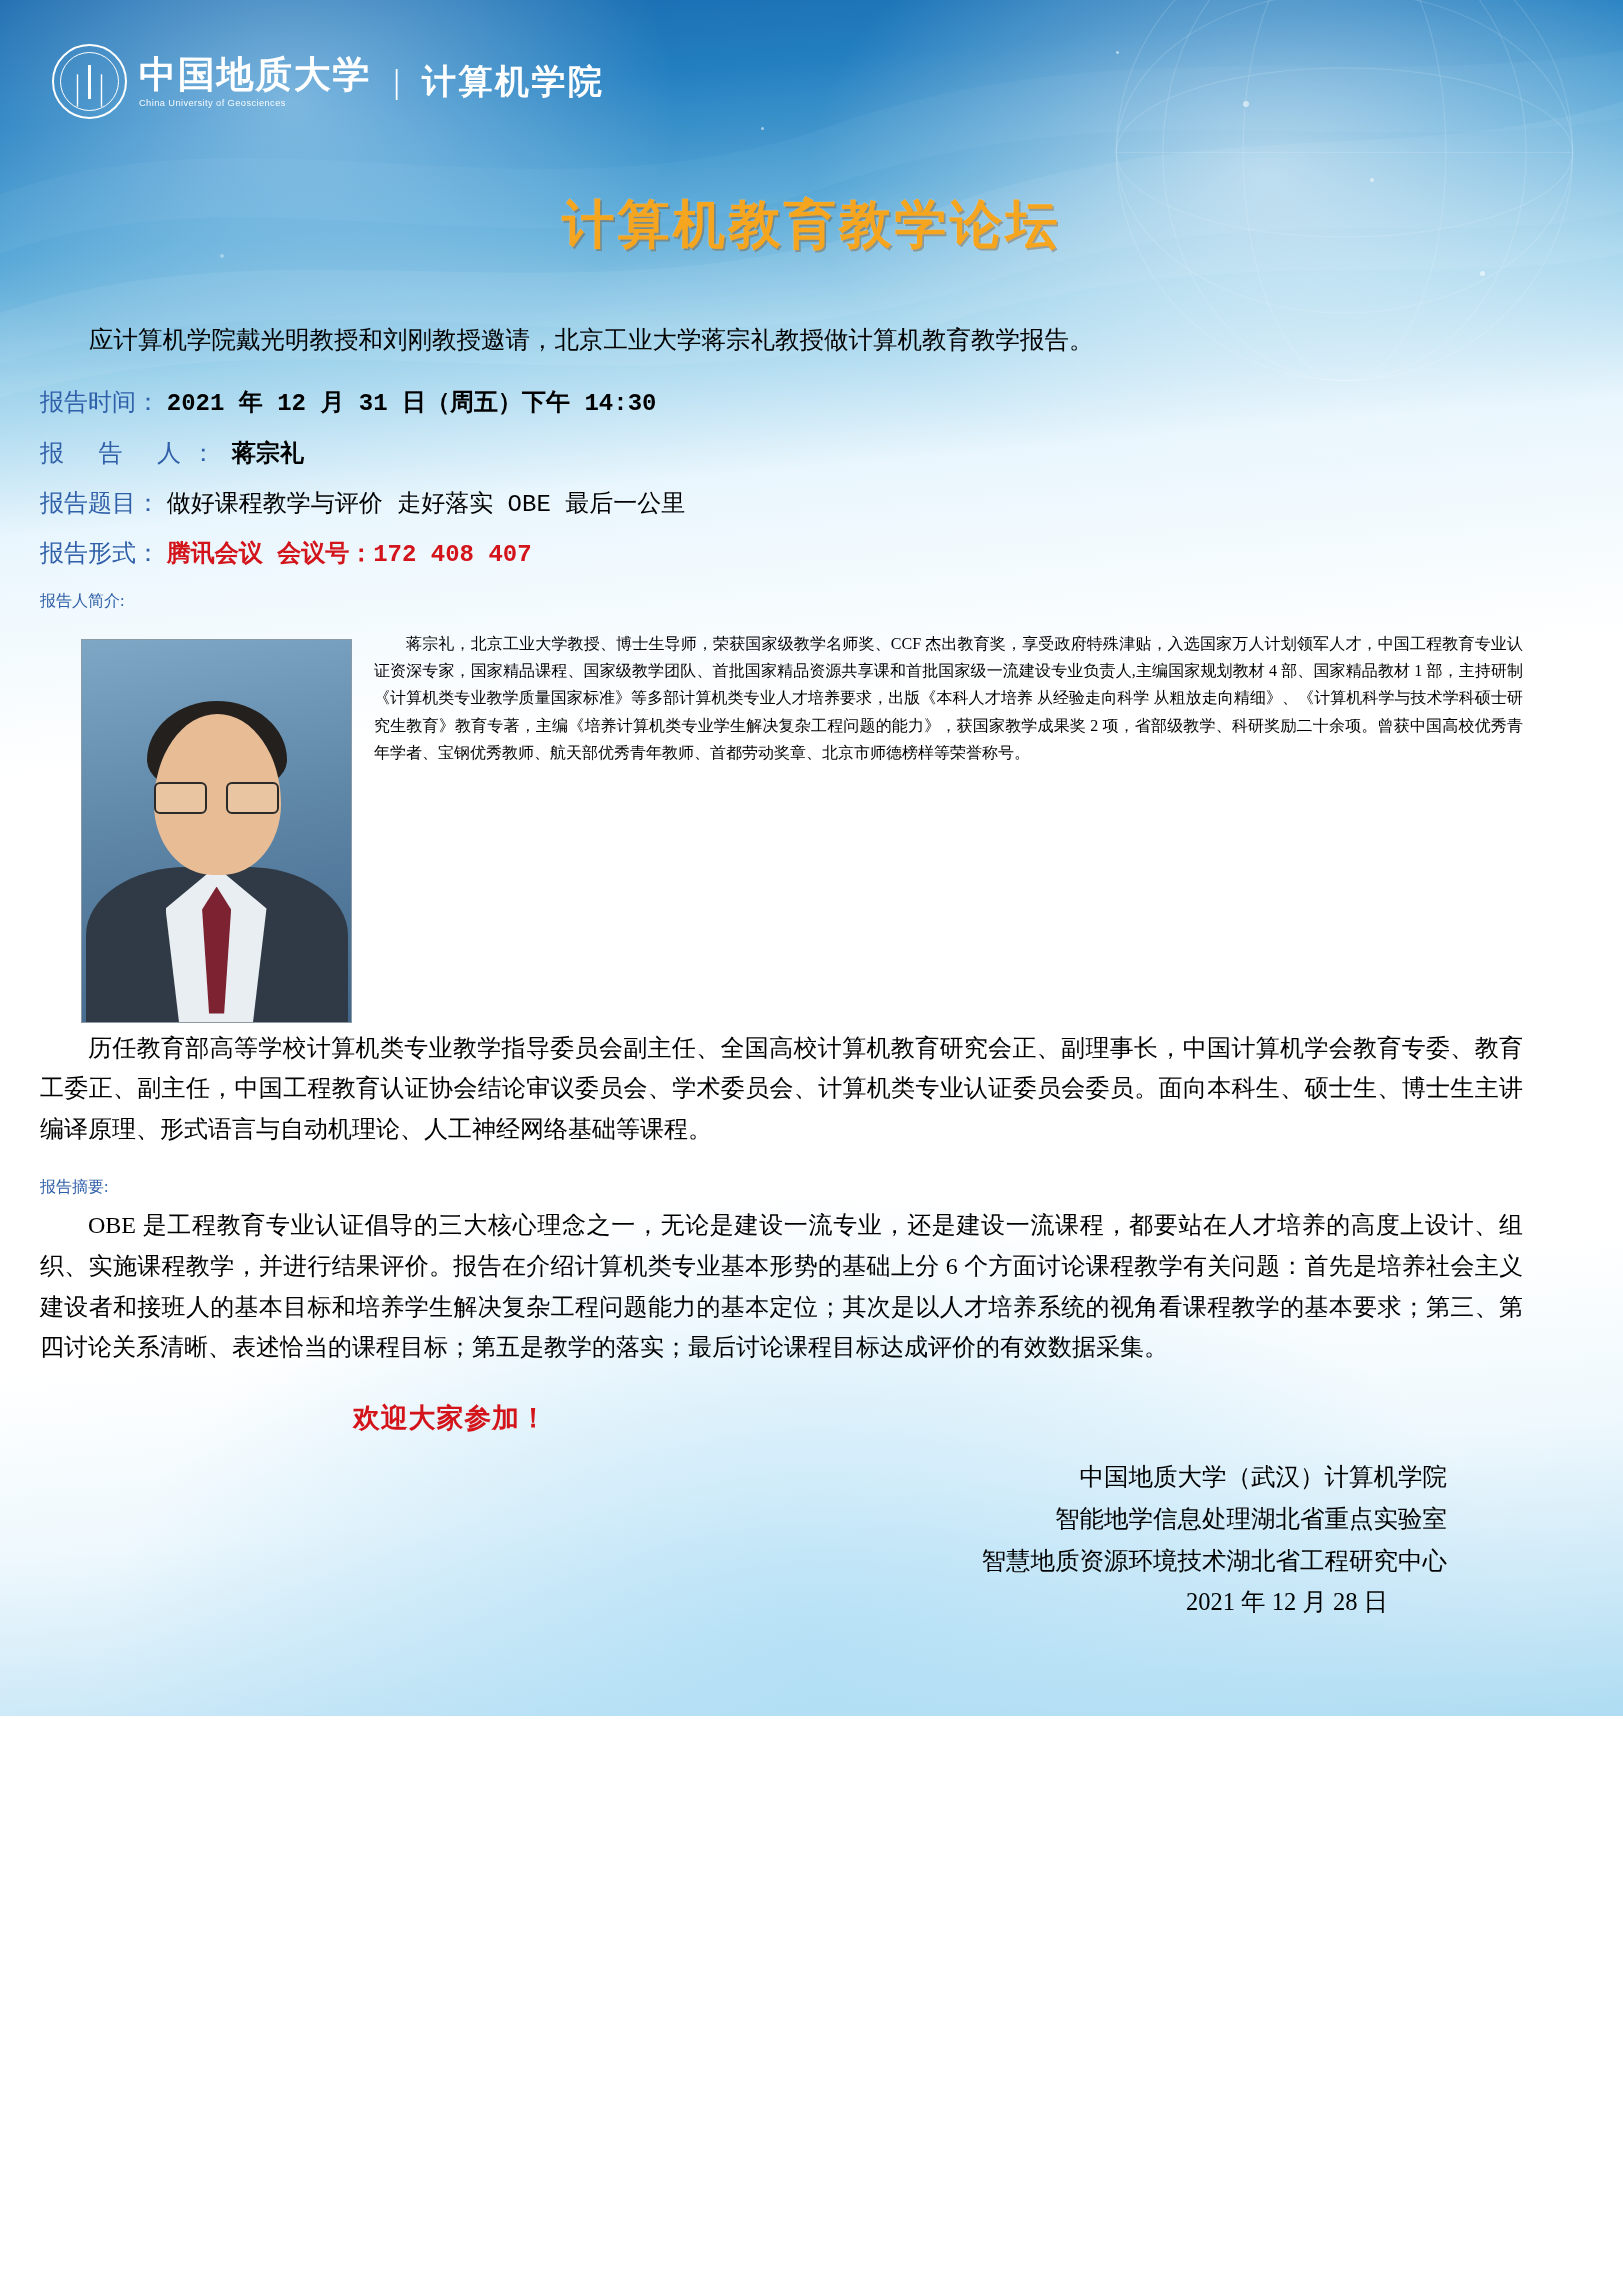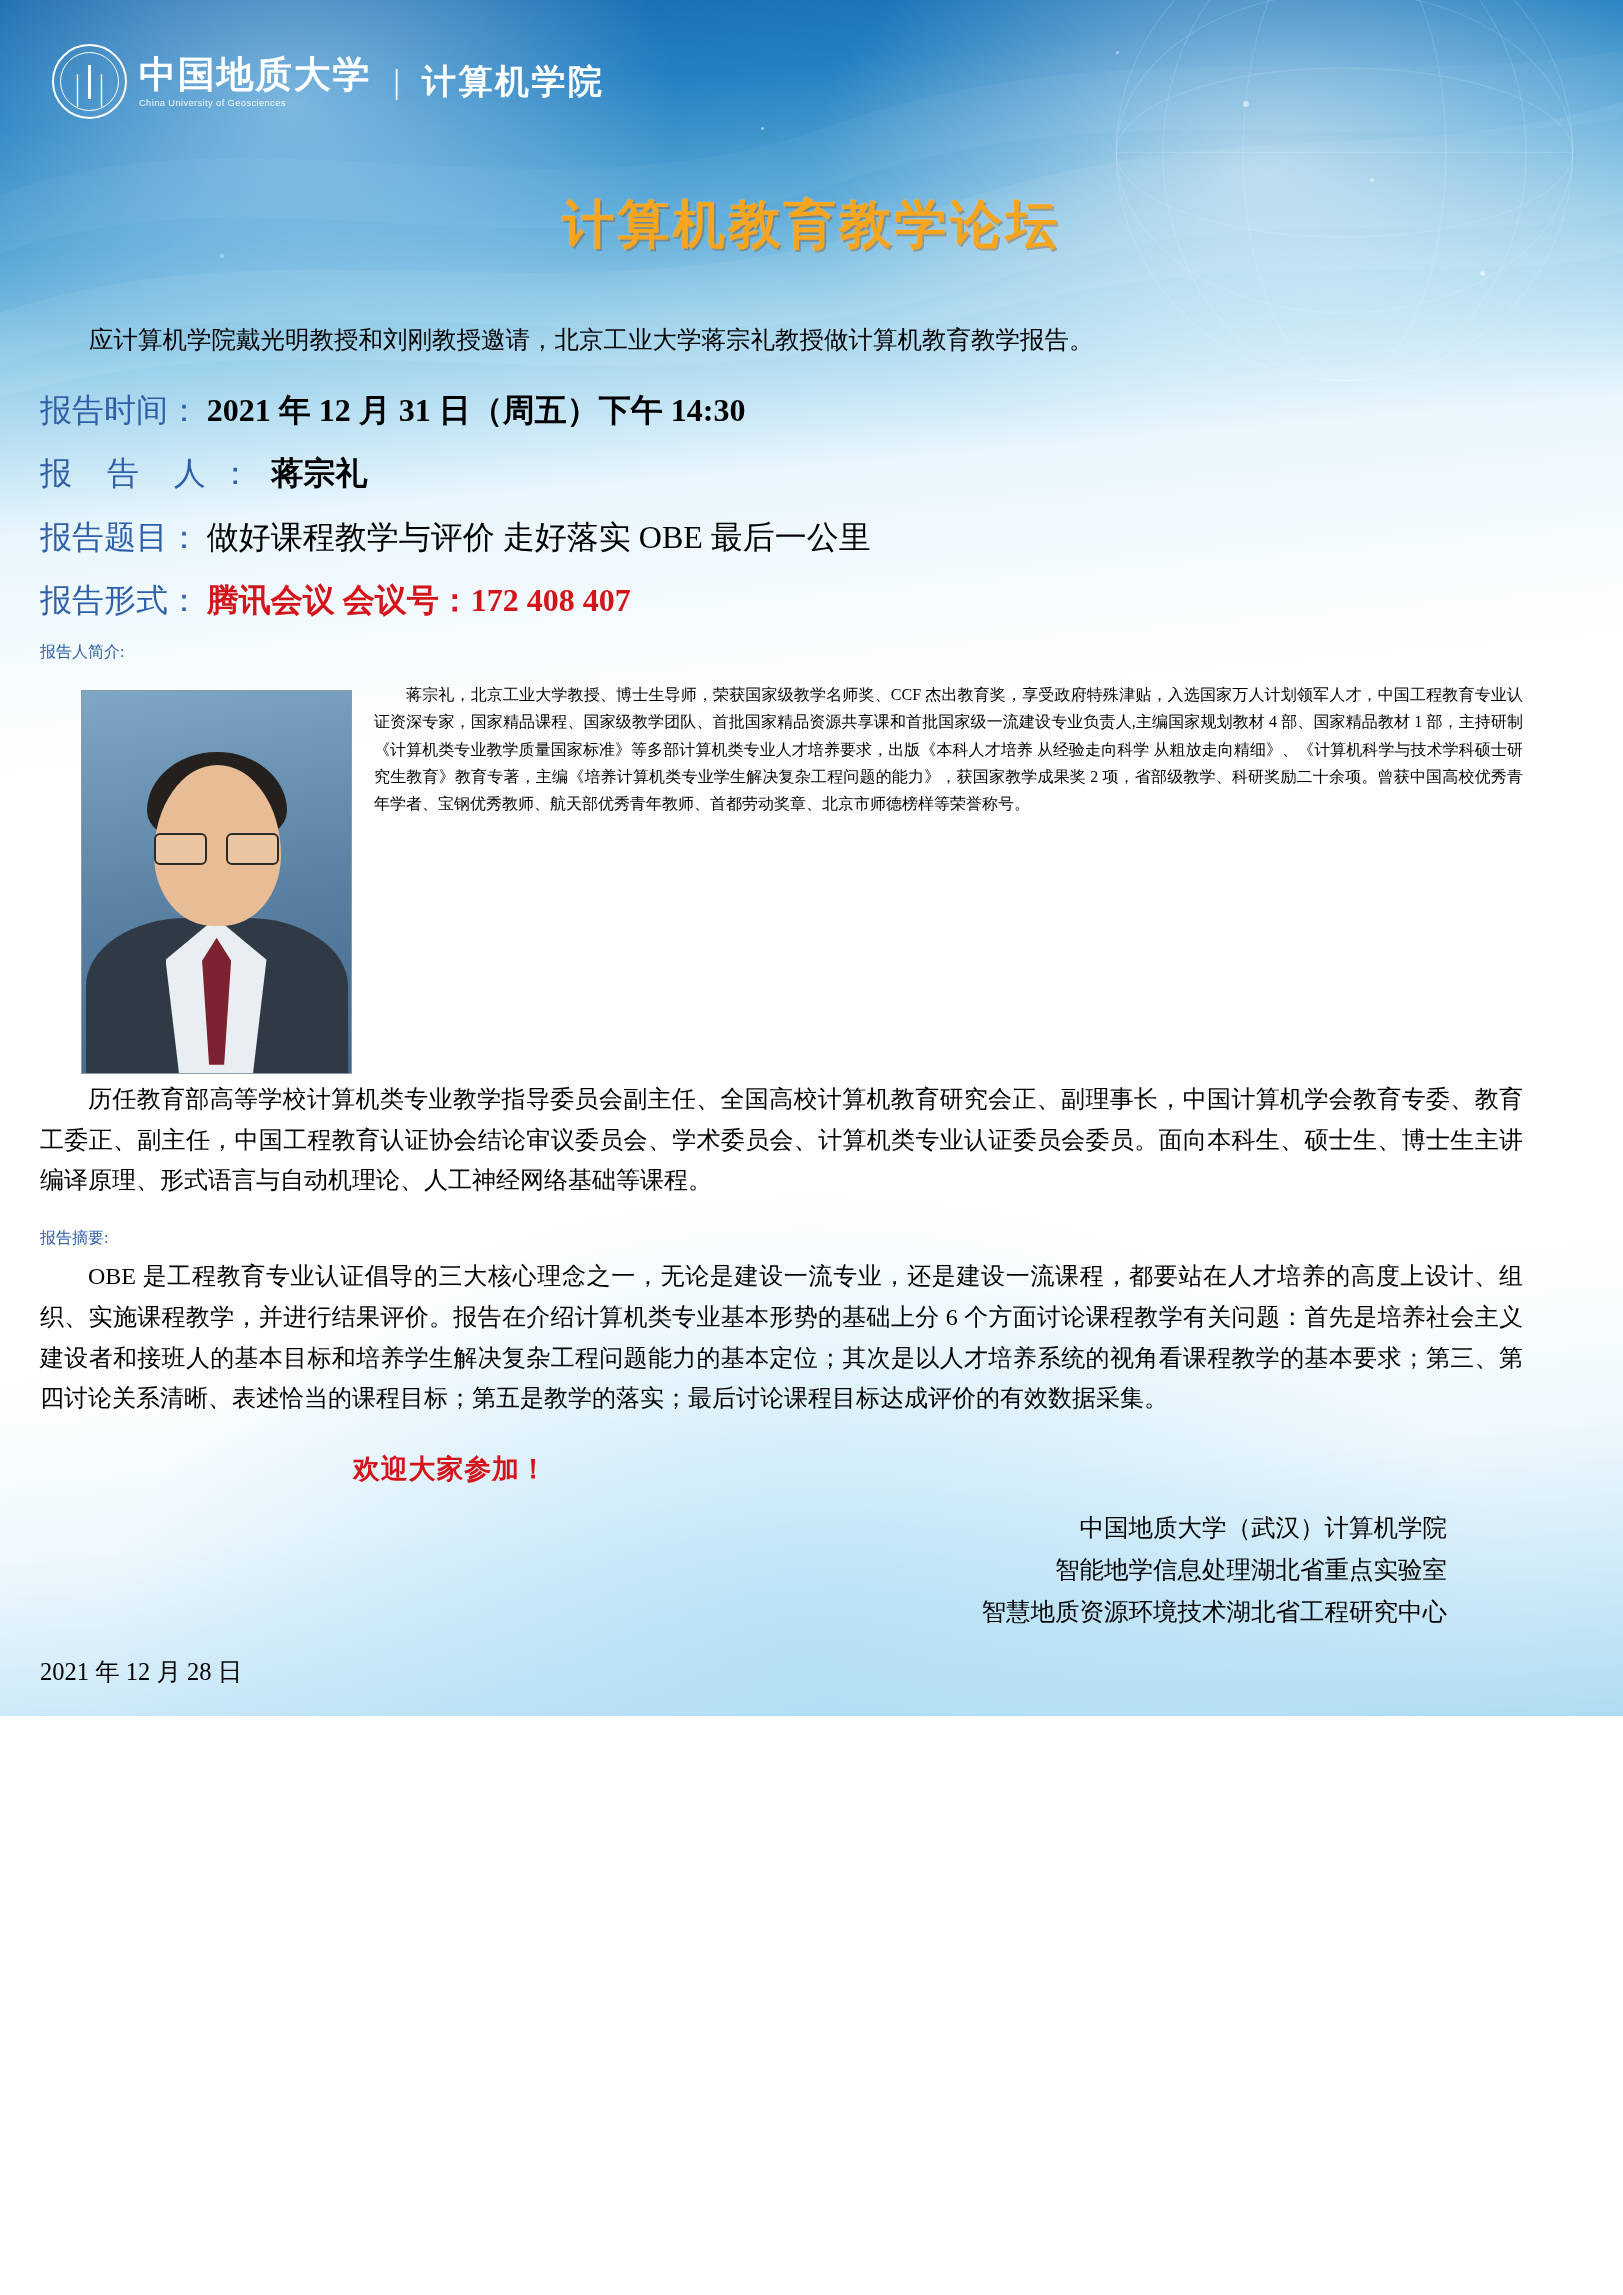--- a/index.html
+++ b/index.html
@@ -148,22 +148,23 @@
     font-size: 24.5px;
     line-height: 1.7;
   }
   .meta {
     margin-top: 18.6px;
   }
   .meta-row {
     display: flex;
     align-items: flex-end;
     margin-bottom: 12px;
-    font-size: 32px;
+    font-size: 24px;
     line-height: 1.6;
+    font-family: Liberation Mono, monospace;
   }
   .meta-label {
     color: #2f5fa8;
     white-space: nowrap;
     flex: 0 0 auto;
     margin-right: 6.8px;
   }
   .meta-label.spaced {
     letter-spacing: 0.42em;
   }
@@ -296,22 +297,22 @@
     letter-spacing: 0.8px;
   }
   .signature {
     margin-top: 15px;
     text-align: right;
     font-size: 24.5px;
     line-height: 1.72;
     padding-right: 76px;
   }
   .sig-date {
-    margin-top: 19px;
-    text-align: left;
+    margin-top: 0;
+    text-align: right;
     font-size: 24.5px;
     padding-right: 135px;
   }
   .dots span {
     position: absolute;
     border-radius: 50%;
     background: #ffffff;
     opacity: 0.55;
   }
 </style>

